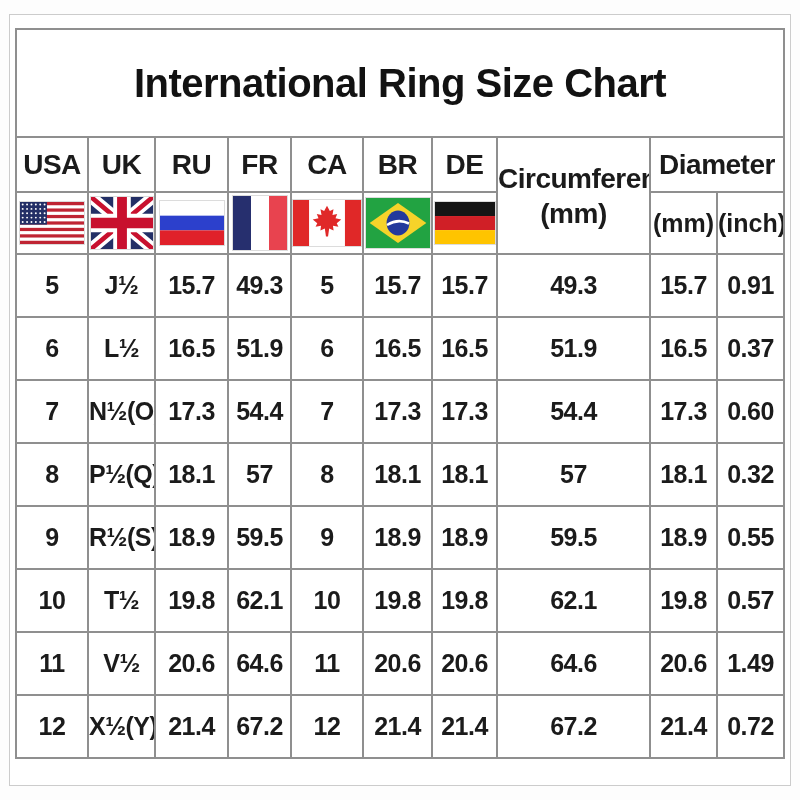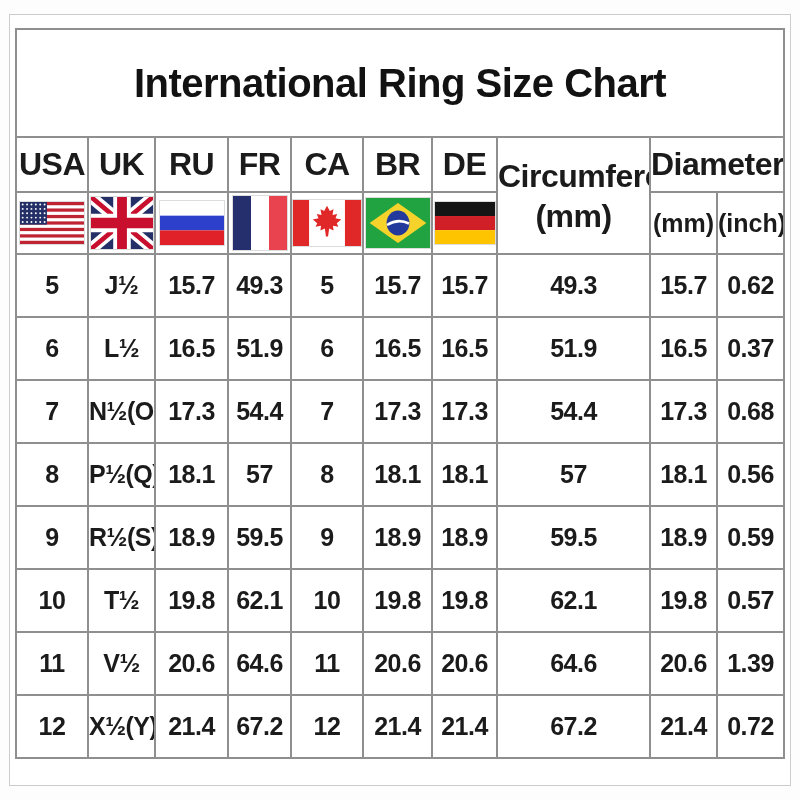--- a/index.html
+++ b/index.html
@@ -42,21 +42,21 @@
   }
   tr.title-row th { height: 106px; }
   .title {
     font-size: 40px;
     font-weight: 600;
     letter-spacing: -0.5px;
     color: #121212;
   }
   tr.codes-row th {
     height: 53px;
-    font-size: 32px;
+    font-size: 28px;
     letter-spacing: -0.5px;
   }
   tr.flags-row th {
     height: 60px;
     font-size: 25px;
   }
   tbody tr { height: 63px; }
   tbody td {
     font-size: 25px;
     letter-spacing: -0.5px;
@@ -204,21 +204,21 @@
           <tr>
             <td>5</td>
             <td>J½</td>
             <td>15.7</td>
             <td>49.3</td>
             <td>5</td>
             <td>15.7</td>
             <td>15.7</td>
             <td>49.3</td>
             <td>15.7</td>
-            <td>0.62</td>
+            <td>0.91</td>
           </tr>
           <tr>
             <td>6</td>
             <td>L½</td>
             <td>16.5</td>
             <td>51.9</td>
             <td>6</td>
             <td>16.5</td>
             <td>16.5</td>
             <td>51.9</td>
@@ -228,45 +228,45 @@
           <tr>
             <td>7</td>
             <td>N½(O)</td>
             <td>17.3</td>
             <td>54.4</td>
             <td>7</td>
             <td>17.3</td>
             <td>17.3</td>
             <td>54.4</td>
             <td>17.3</td>
-            <td>0.68</td>
+            <td>0.60</td>
           </tr>
           <tr>
             <td>8</td>
             <td>P½(Q)</td>
             <td>18.1</td>
             <td>57</td>
             <td>8</td>
             <td>18.1</td>
             <td>18.1</td>
             <td>57</td>
             <td>18.1</td>
-            <td>0.56</td>
+            <td>0.32</td>
           </tr>
           <tr>
             <td>9</td>
             <td>R½(S)</td>
             <td>18.9</td>
             <td>59.5</td>
             <td>9</td>
             <td>18.9</td>
             <td>18.9</td>
             <td>59.5</td>
             <td>18.9</td>
-            <td>0.59</td>
+            <td>0.55</td>
           </tr>
           <tr>
             <td>10</td>
             <td>T½</td>
             <td>19.8</td>
             <td>62.1</td>
             <td>10</td>
             <td>19.8</td>
             <td>19.8</td>
             <td>62.1</td>
@@ -276,21 +276,21 @@
           <tr>
             <td>11</td>
             <td>V½</td>
             <td>20.6</td>
             <td>64.6</td>
             <td>11</td>
             <td>20.6</td>
             <td>20.6</td>
             <td>64.6</td>
             <td>20.6</td>
-            <td>1.39</td>
+            <td>1.49</td>
           </tr>
           <tr>
             <td>12</td>
             <td>X½(Y)</td>
             <td>21.4</td>
             <td>67.2</td>
             <td>12</td>
             <td>21.4</td>
             <td>21.4</td>
             <td>67.2</td>

